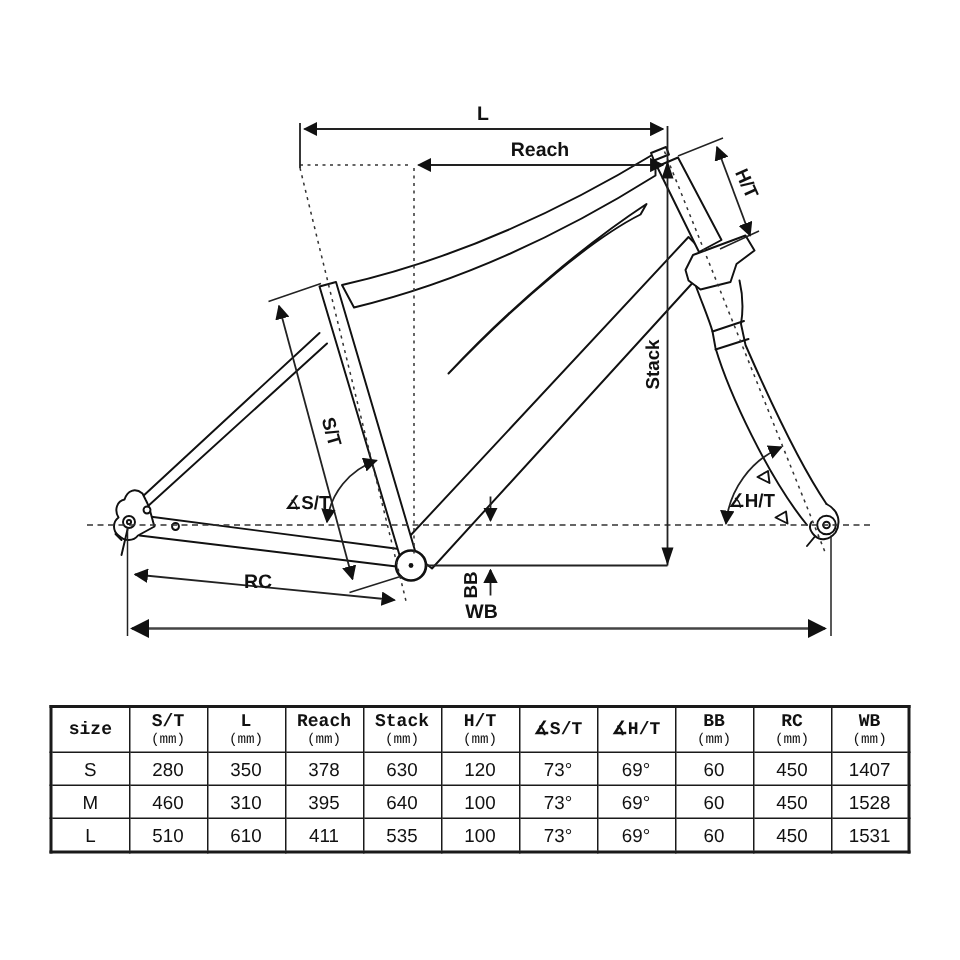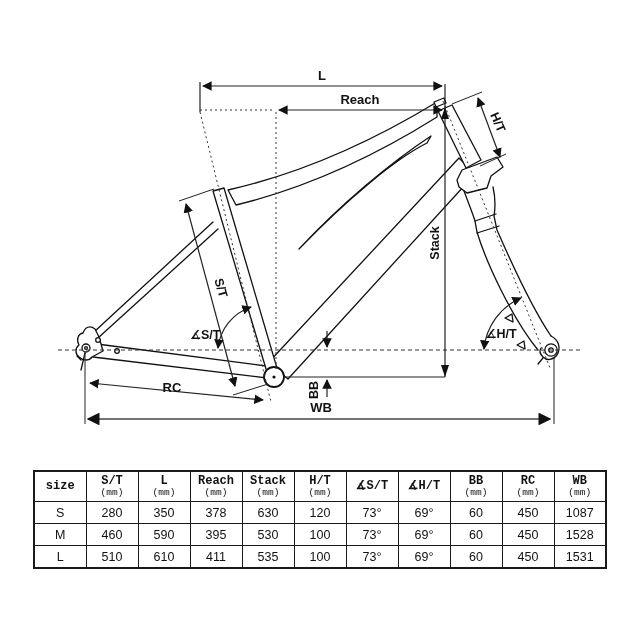--- a/index.html
+++ b/index.html
@@ -191,28 +191,28 @@
         <td>S</td>
         <td>280</td>
         <td>350</td>
         <td>378</td>
         <td>630</td>
         <td>120</td>
         <td>73°</td>
         <td>69°</td>
         <td>60</td>
         <td>450</td>
-        <td>1087</td>
+        <td>1407</td>
       </tr>
       <tr>
         <td>M</td>
         <td>460</td>
-        <td>590</td>
+        <td>310</td>
         <td>395</td>
-        <td>530</td>
+        <td>640</td>
         <td>100</td>
         <td>73°</td>
         <td>69°</td>
         <td>60</td>
         <td>450</td>
         <td>1528</td>
       </tr>
       <tr>
         <td>L</td>
         <td>510</td>

